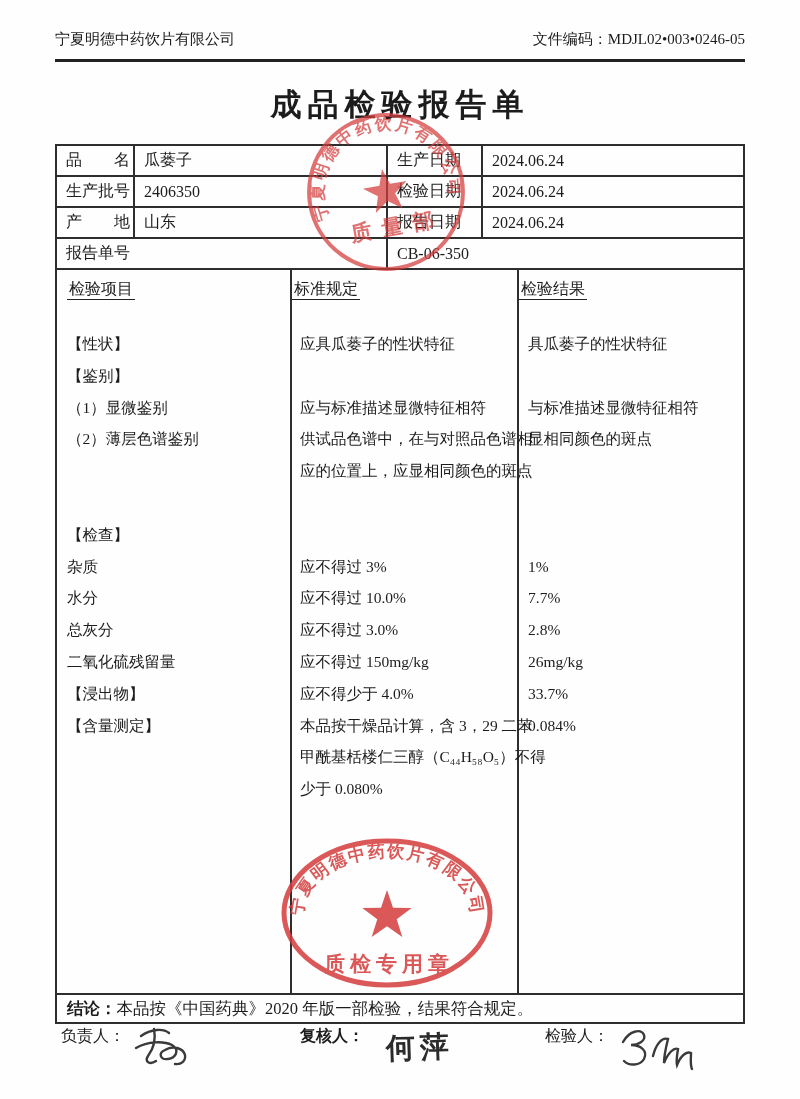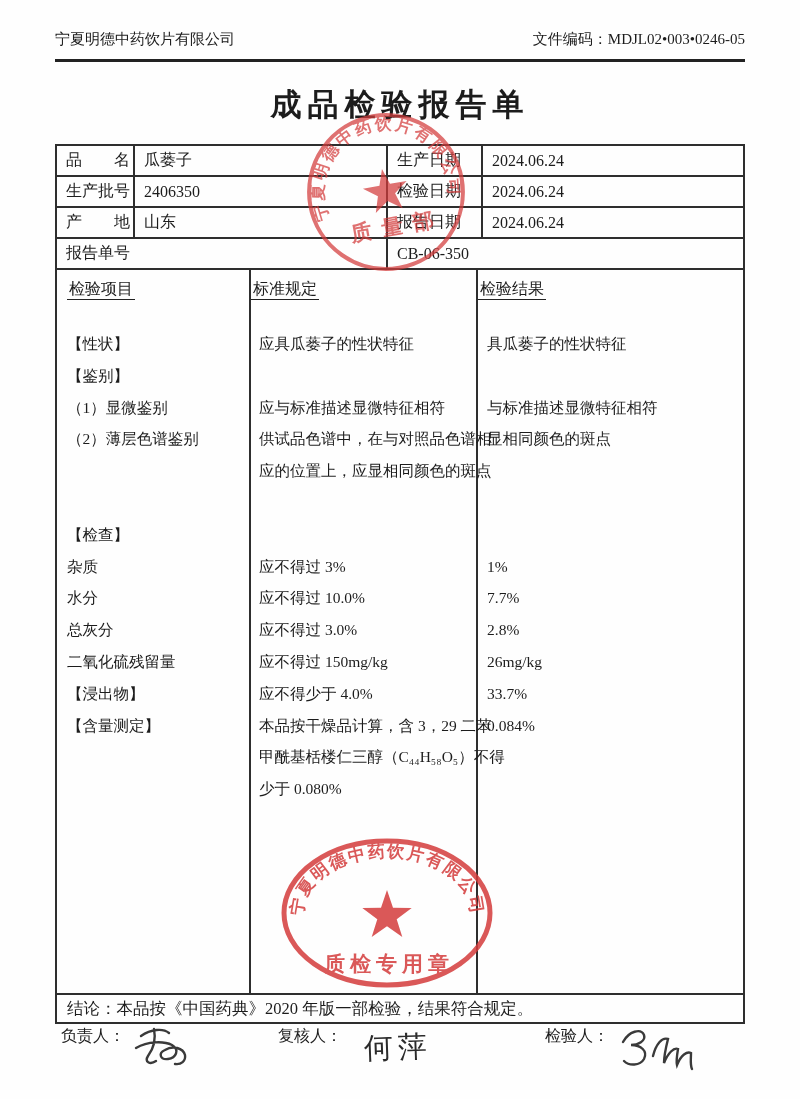--- a/index.html
+++ b/index.html
@@ -13,39 +13,39 @@
              font-size:31px;font-weight:bold;letter-spacing:6px;}
   
   .report{position:absolute;top:144px;left:55px;width:690px;box-sizing:border-box;}
   table.info{width:690px;border-collapse:collapse;table-layout:fixed;}
   table.info td{border:2px solid #2e2e2e;height:29px;font-size:16px;padding:0 4px 0 9px;
                 white-space:pre;overflow:hidden;}
   
   .main{box-sizing:border-box;border:2px solid #2e2e2e;border-top:none;border-bottom:none;
         height:723px;display:flex;}
   .mcol{box-sizing:border-box;}
-  .mcol1{width:194px;border-right:2px solid #2e2e2e;}
+  .mcol1{width:235px;border-right:2px solid #2e2e2e;}
   .mcol2{width:227px;border-right:2px solid #2e2e2e;}
   .mcol3{flex:1;}
   .mhead{height:58px;padding-top:9px;font-size:16px;box-sizing:border-box;}
   .mcol1 .mhead{padding-left:10px;}
   .mcol2 .mhead,.mcol3 .mhead{text-align:left;}
   .mhead span{border-bottom:1.5px solid #222;padding:0 2px 2px;}
   .tline{height:31.8px;line-height:31.8px;font-size:15.5px;white-space:pre;}
   .mcol1 .tline{padding-left:10px;}
   .mcol2 .tline{padding-left:8px;}
   .mcol3 .tline{padding-left:9px;}
   
   .concl{box-sizing:border-box;border:2px solid #2e2e2e;height:31px;line-height:27px;
          font-size:16.5px;padding-left:10px;white-space:pre;}
-  .concl b{font-weight:normal;}
+  .concl b{font-weight:bold;}
   
   .sigrow{position:absolute;top:1026px;left:55px;width:690px;height:64px;font-size:16px;}
   .sig{position:absolute;top:0;display:flex;align-items:flex-start;}
-  .sig-1{left:6px;} .sig-2{left:223px;} .sig-3{left:442px;margin-left:48px;}
+  .sig-1{left:6px;} .sig-2{left:245px;font-weight:bold;} .sig-3{left:442px;margin-left:48px;}
   .sig svg{margin-top:-2px;}
   .sig-name{display:inline-block;font-size:29px;letter-spacing:5px;color:#2b2b2b;
             transform:rotate(-2deg);margin-left:22px;margin-top:2px;}
   
   .stamp{position:absolute;pointer-events:none;}
   .stamp-top{left:300px;top:106px;opacity:0.72;transform:rotate(-10deg);}
   .stamp-bottom{left:272px;top:827px;opacity:0.85;}
   .stamp-ring-text{font-size:16.5px;letter-spacing:2.5px;font-weight:600;
                    font-family:"Liberation Serif","DejaVu Serif",serif;}
   .stamp-ring-text2{font-size:17px;letter-spacing:2px;font-weight:600;

